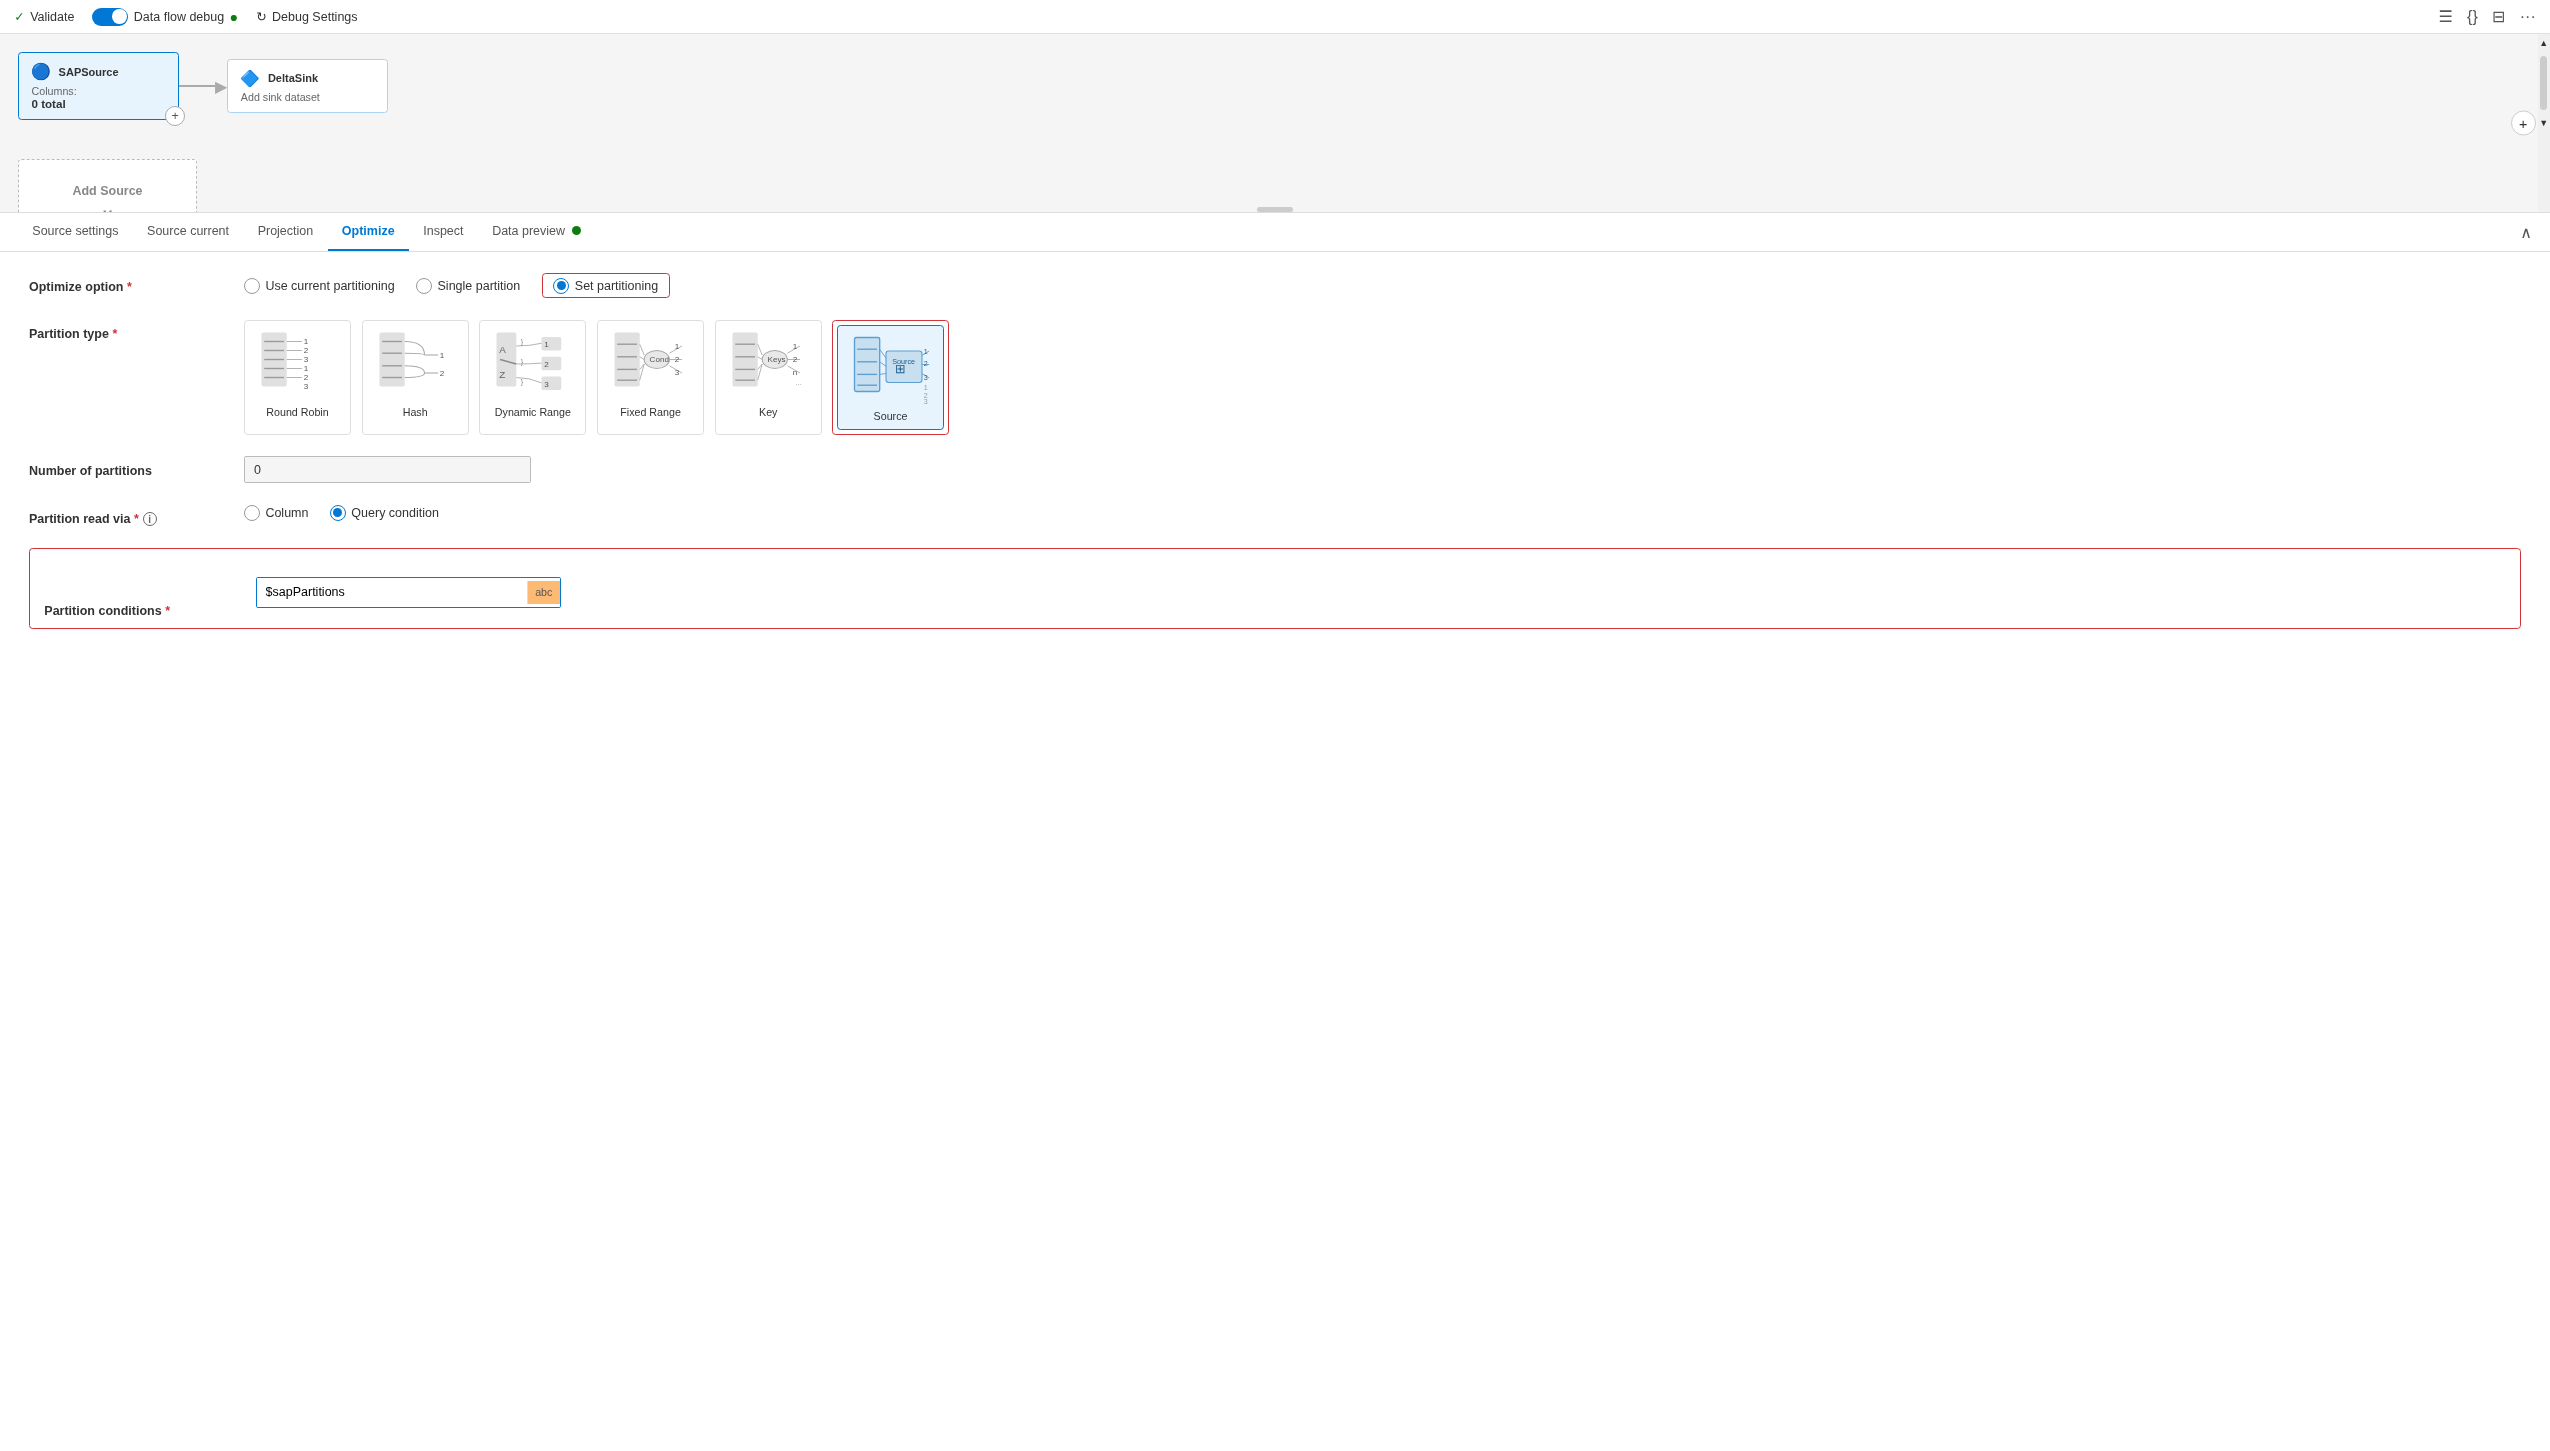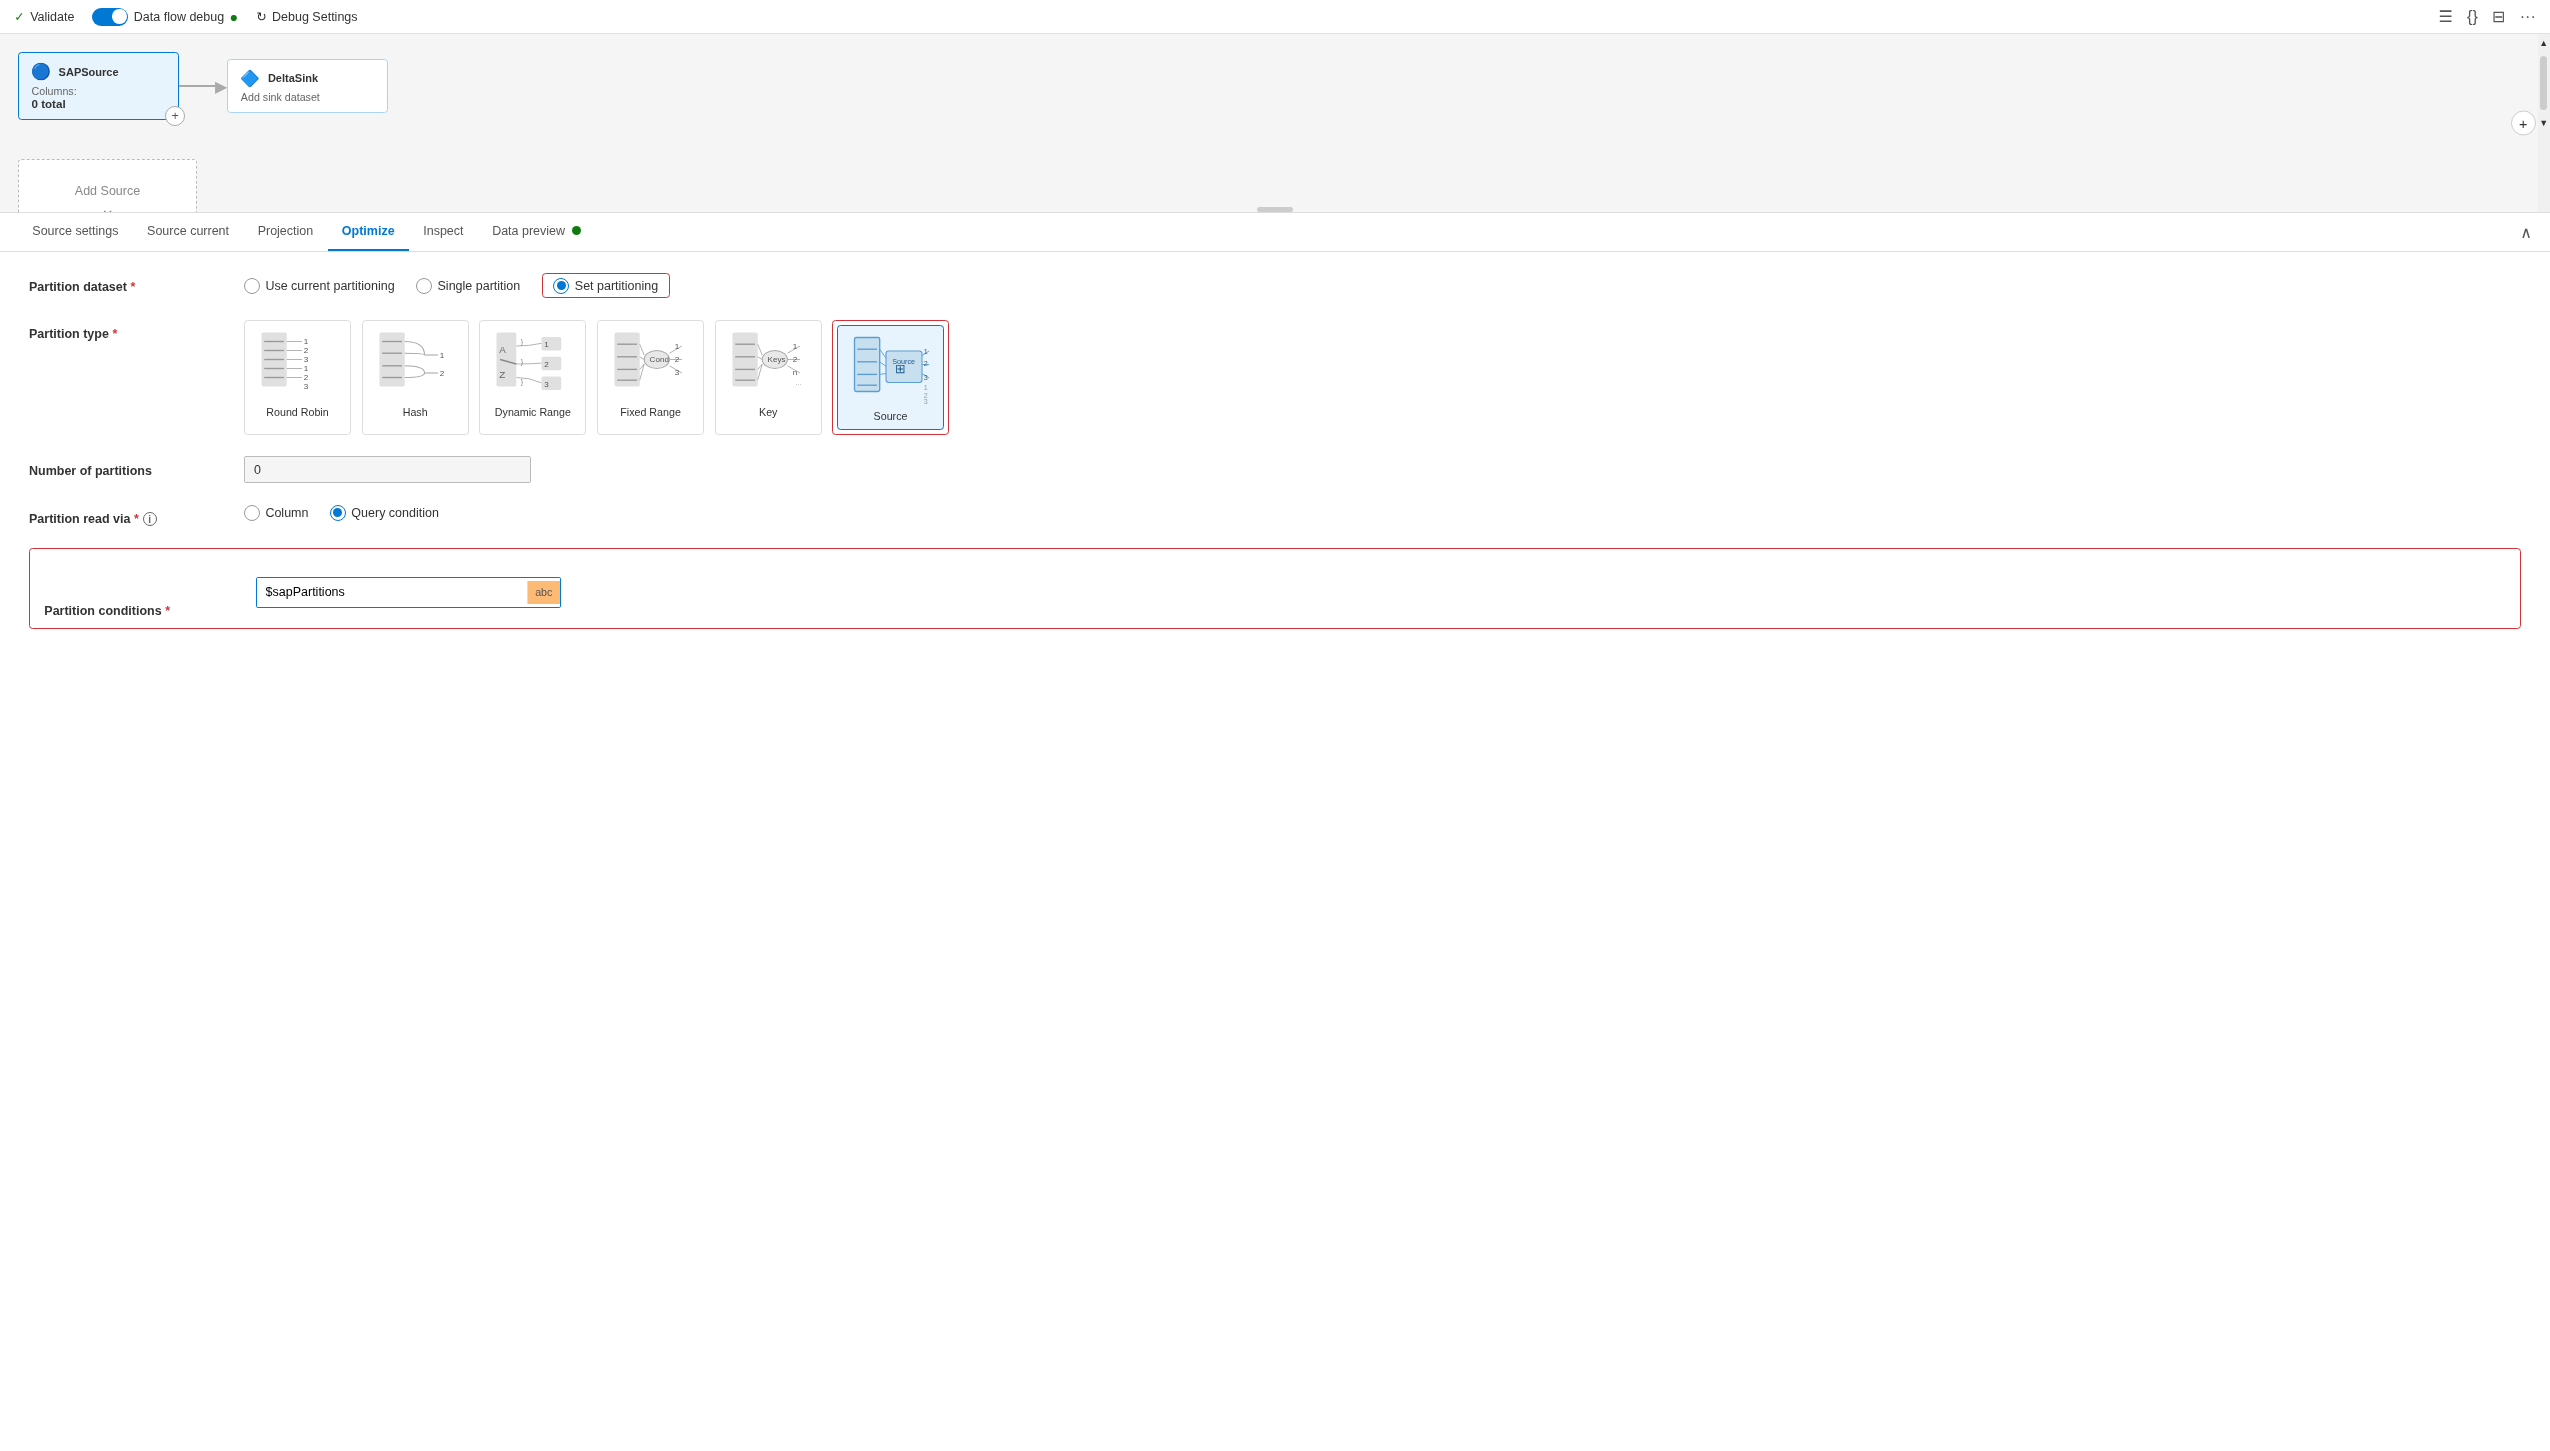--- a/index.html
+++ b/index.html
@@ -198,21 +198,21 @@
 
     <div class="flow-node">
       <div class="flow-node-header">
         <span class="flow-node-icon">🔷</span>
         <span class="flow-node-title">DeltaSink</span>
       </div>
       <div class="flow-node-sub">Add sink dataset</div>
     </div>
   </div>
 
-  <div style="position:absolute;left:18px;top:107px;">
+  <div style="position:absolute;left:18px;top:107px;font-weight:bold;">
     <div class="add-source-node">
       <span>Add Source</span>
       <span class="add-source-chevron">∨</span>
     </div>
   </div>
 
   <div class="scrollbar-track">
     <div class="scrollbar-btn">▲</div>
     <div class="scrollbar-thumb"></div>
     <div class="scrollbar-btn">▼</div>
@@ -233,21 +233,21 @@
     <span>Data preview</span>
     <span class="green-dot"></span>
   </div>
   <div class="tab-collapse">∧</div>
 </div>
 
 <div class="content-area">
 
   <div class="form-row">
     <div class="form-label">
-      <span>Partition dataset</span>
+      <span>Optimize option</span>
       <span class="required-star">*</span>
     </div>
     <div class="form-control radio-group">
       <div class="radio-option">
         <div class="radio-outer"></div>
         <span class="radio-label">Use current partitioning</span>
       </div>
       <div class="radio-option">
         <div class="radio-outer"></div>
         <span class="radio-label">Single partition</span>

